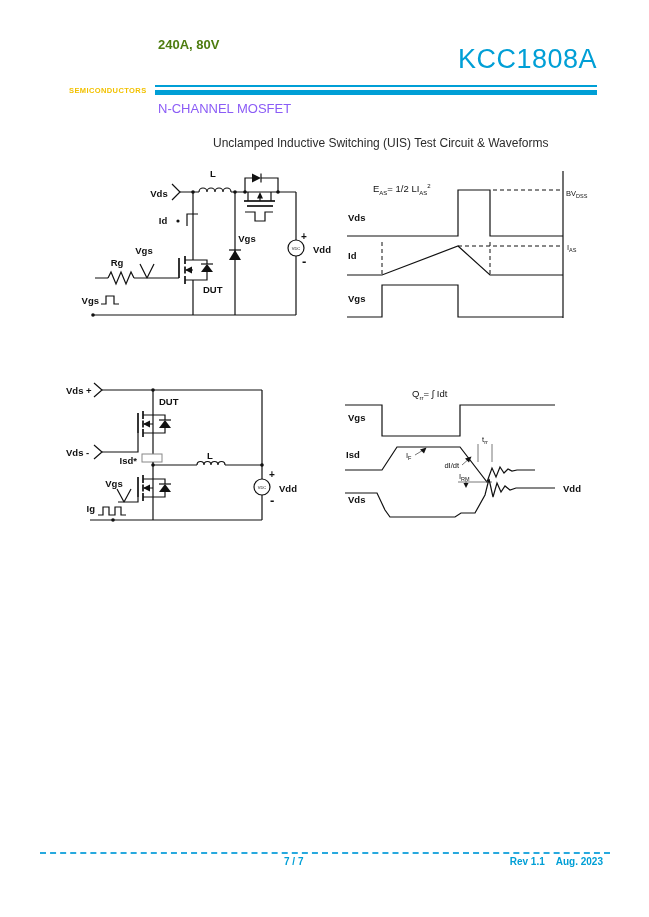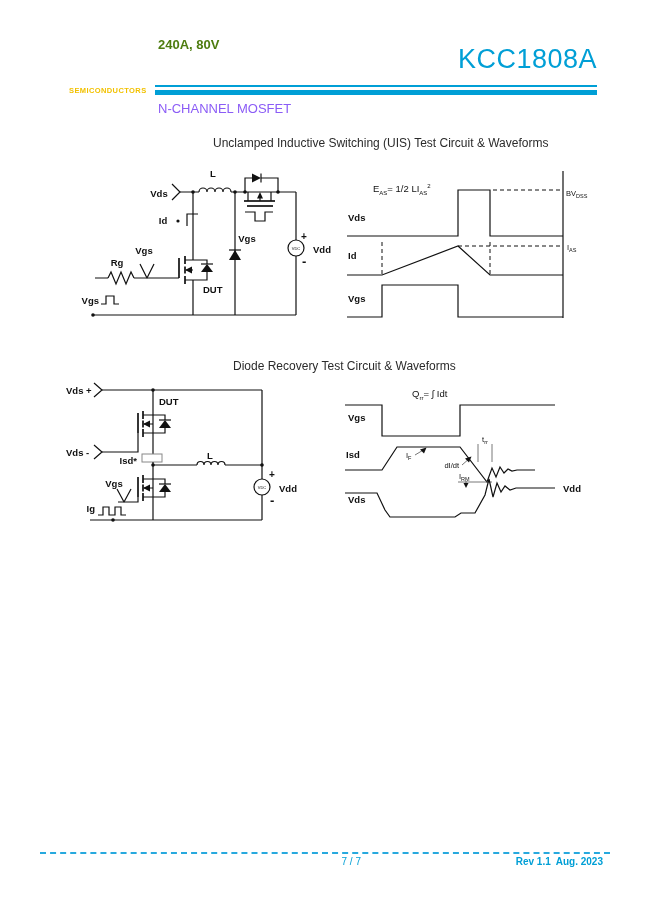--- a/index.html
+++ b/index.html
@@ -34,23 +34,23 @@
   .fm{font-size:9.5px;}
   .ss{font-size:6px;}
   .sm{font-size:7.5px;}
   .ss2{font-size:5.5px;}
   .tiny{font-size:4px;}
   .plus{font-size:10px;font-weight:bold;}
   .minus{font-size:13px;font-weight:bold;}
 
   
   .foot-dash{top:852px;left:40px;width:570px;border-top:2px dashed #27A9DE;}
-  .foot-page{top:856px;left:295px;width:66px;text-align:right;font-size:10px;font-weight:normal;color:#009FD6;}
+  .foot-page{top:856px;left:284px;width:66px;text-align:left;font-size:10px;font-weight:bold;color:#009FD6;}
   .foot-rev{top:856px;right:46px;font-size:10px;font-weight:bold;color:#009FD6;}
-  .foot-rev span{margin-left:5px;}
+  .foot-rev span{margin-left:11px;}
 </style>
 </head>
 <body>
 
 <div class="page">
 
   <div class="abs logo-sub">SEMICONDUCTORS</div>
   <div class="abs rating">240A, 80V</div>
   <div class="abs device">N-CHANNEL MOSFET</div>
   <div class="abs part">KCC1808A</div>
@@ -136,21 +136,20 @@
       <polyline class="wire" points="2,149 37,149 37,117 113,117 113,149 218,149"></polyline>
     </g>
     <text class="fm" x="28" y="24"><tspan>E</tspan><tspan class="ss" dy="2.5">AS</tspan><tspan dy="-2.5">= 1/2 LI</tspan><tspan class="ss" dy="2.5">AS</tspan><tspan class="ss" dy="-6.5">2</tspan></text>
     <text class="lbl" x="3" y="53">Vds</text>
     <text class="lbl" x="3" y="91">Id</text>
     <text class="lbl" x="3" y="134">Vgs</text>
     <text class="sm" x="221" y="28"><tspan>BV</tspan><tspan class="ss2" dy="2">DSS</tspan></text>
     <text class="sm" x="222" y="82"><tspan>I</tspan><tspan class="ss2" dy="2">AS</tspan></text>
   </svg>
 
-  <div class="abs sec-title t2">Diode Recovery Test Circuit &amp; Waveforms</div>
 
   <svg class="abs" style="top:375px;left:58px;" width="280" height="165" viewBox="0 0 280 165">
     <g>
 
       <polyline class="wire" points="36,8 44,15 36,22"></polyline>
       <path class="wire" d="M44,15 H204"></path>
 
       <path class="wire" d="M95,15 V79"></path>
       <path class="bar" d="M80,38 V58"></path>
       <path class="bar" d="M85,36 V44 M85,45.5 V52.5 M85,54 V62"></path>

